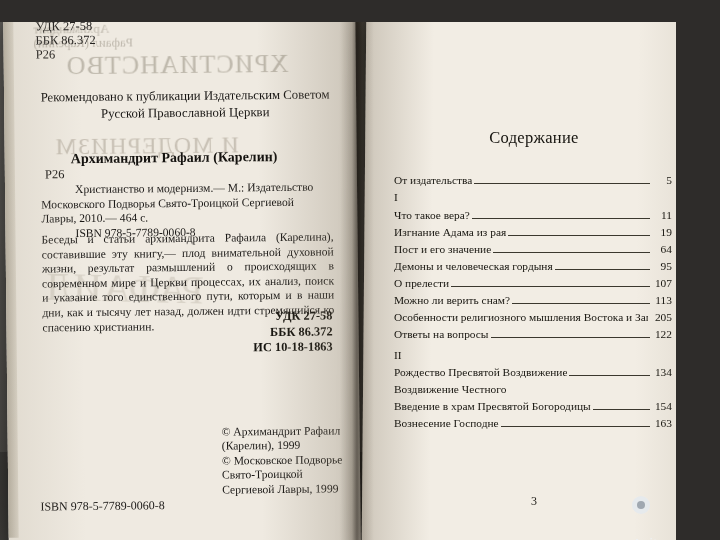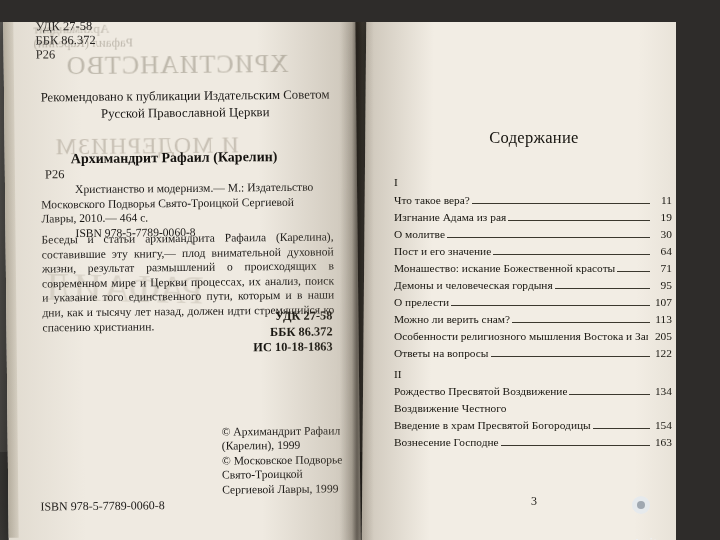--- a/index.html
+++ b/index.html
@@ -372,45 +372,40 @@
     </div>
 
     <div class="page-right">
 
       <div class="paper-tone-r"></div>
     </div>
 
     <div class="rp">
       <div class="rp-head">Содержание</div>
       <div class="toc" id="toc">
+          <div class="toc-row">
+            <span class="toc-label">От издательства</span>
+            <span class="toc-dots"></span>
+            <span class="toc-page">5</span>
+          </div>
           <div class="toc-sect first">I</div>
           <div class="toc-row">
             <span class="toc-label">Что такое вера?</span>
             <span class="toc-dots"></span>
             <span class="toc-page">11</span>
           </div>
           <div class="toc-row">
             <span class="toc-label">Изгнание Адама из рая</span>
             <span class="toc-dots"></span>
             <span class="toc-page">19</span>
           </div>
           <div class="toc-row">
-            <span class="toc-label">О молитве</span>
-            <span class="toc-dots"></span>
-            <span class="toc-page">30</span>
-          </div>
-          <div class="toc-row">
             <span class="toc-label">Пост и его значение</span>
             <span class="toc-dots"></span>
             <span class="toc-page">64</span>
-          </div>
-          <div class="toc-row">
-            <span class="toc-label">Монашество: искание Божественной красоты</span>
-            <span class="toc-dots"></span>
-            <span class="toc-page">71</span>
           </div>
           <div class="toc-row">
             <span class="toc-label">Демоны и человеческая гордыня</span>
             <span class="toc-dots"></span>
             <span class="toc-page">95</span>
           </div>
           <div class="toc-row">
             <span class="toc-label">О прелести</span>
             <span class="toc-dots"></span>
             <span class="toc-page">107</span>

